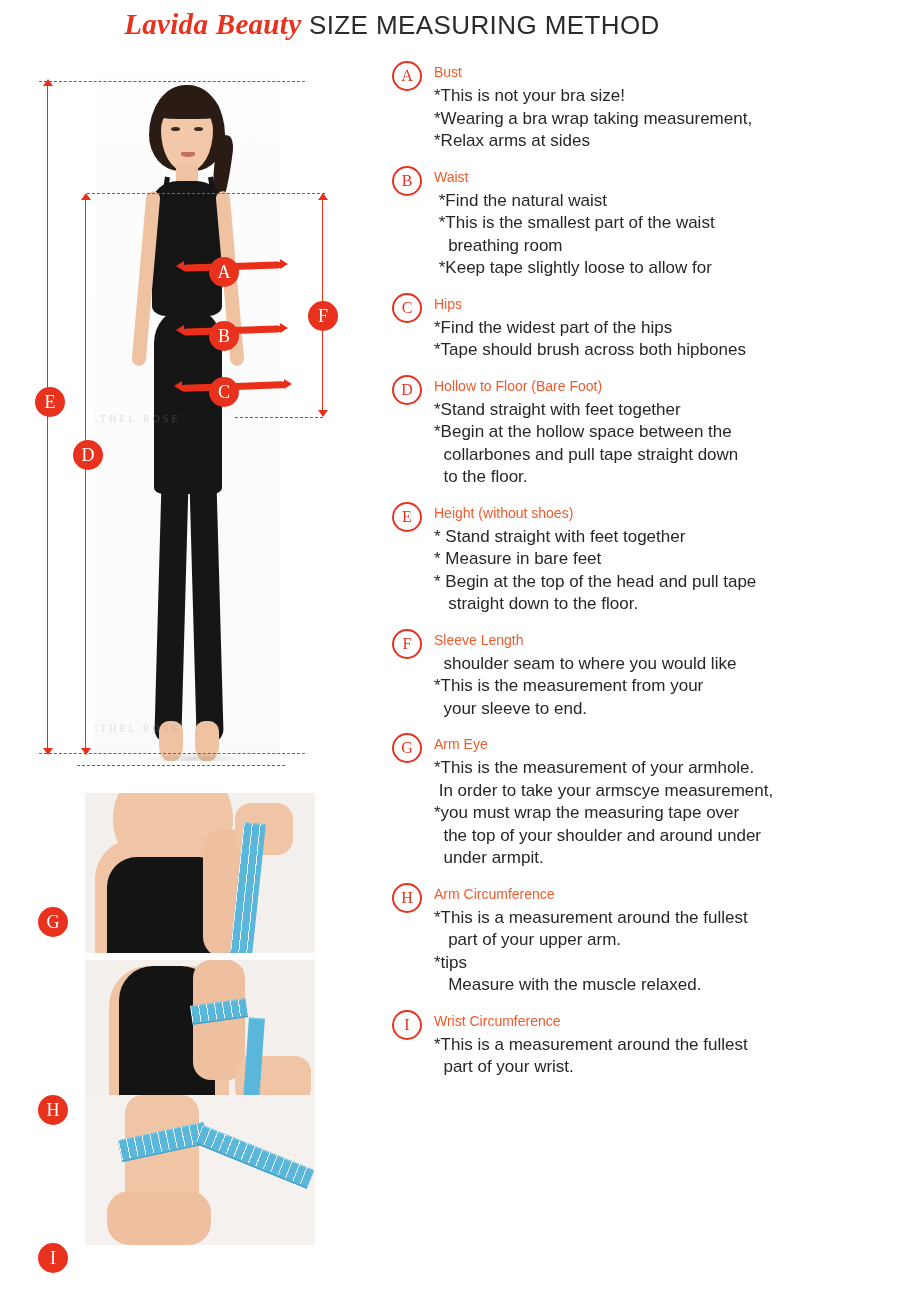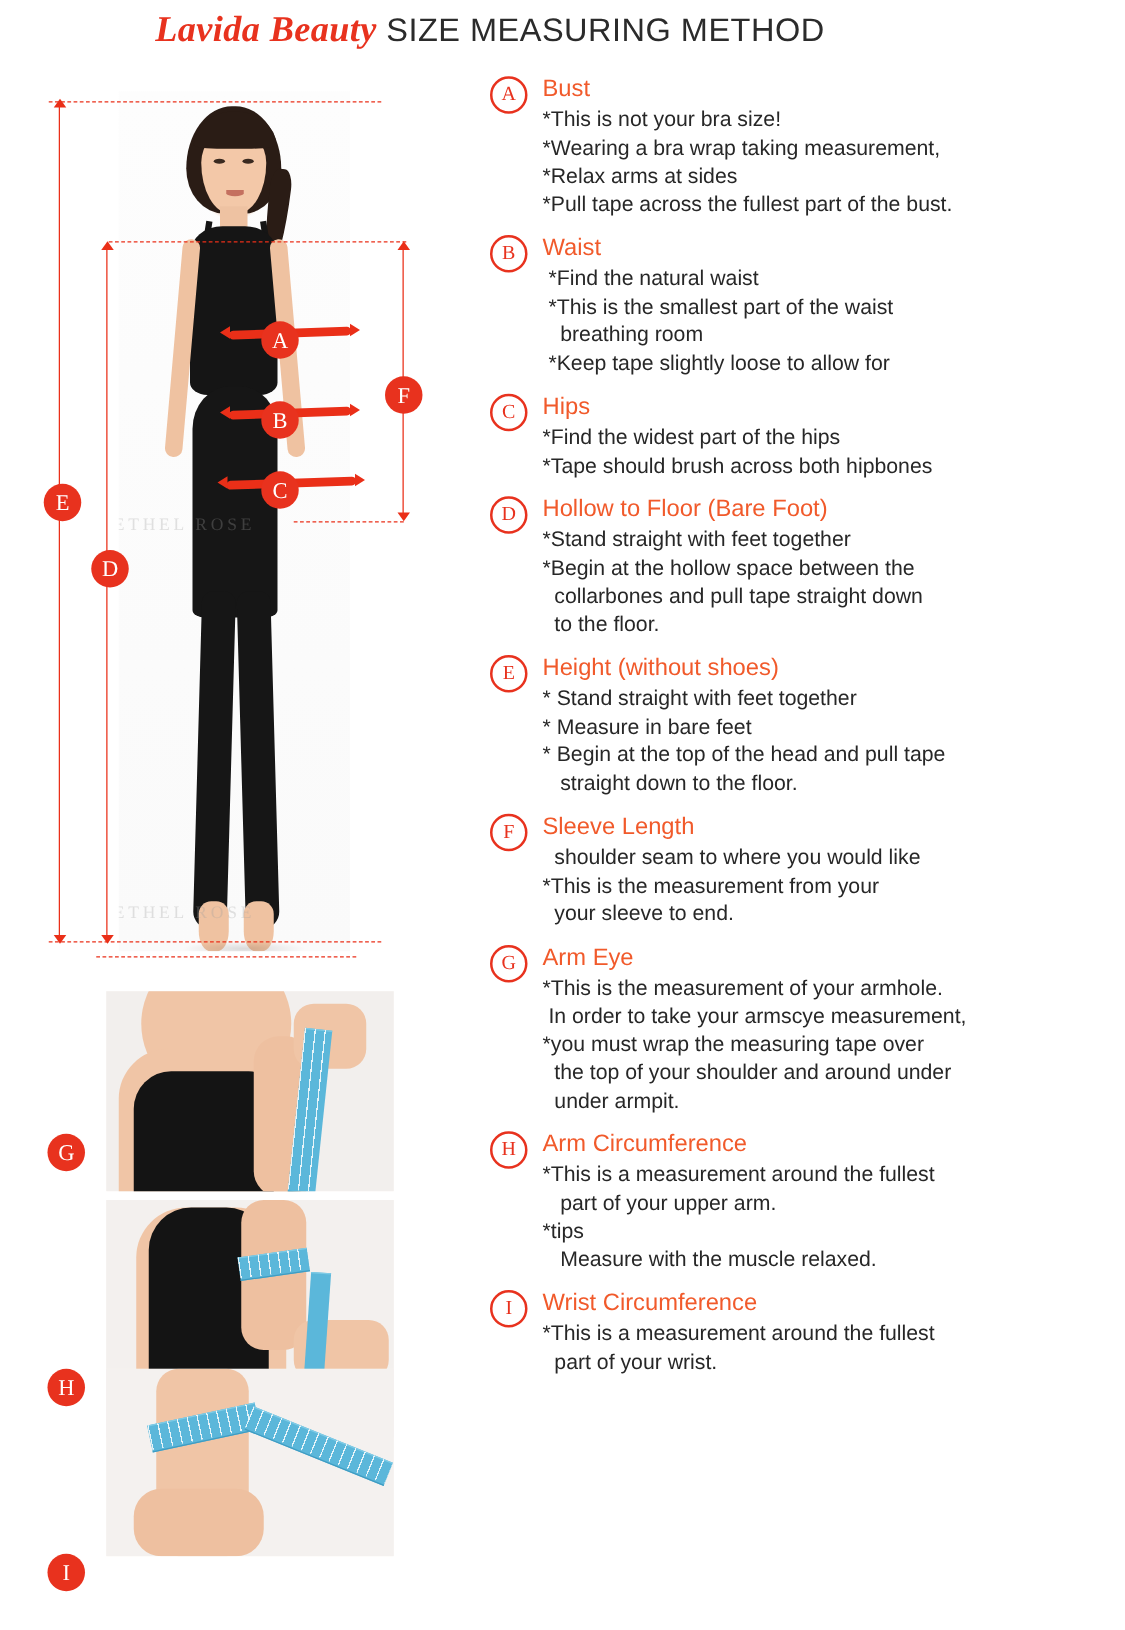--- a/index.html
+++ b/index.html
@@ -174,21 +174,21 @@
   .m-shadow {
     position: absolute;
     left: 50px; top: 680px;
     width: 100px; height: 12px;
     background: radial-gradient(ellipse at center, rgba(0,0,0,0.13) 0%, rgba(0,0,0,0) 70%);
   }
   .m-watermark {
     position: absolute;
     color: rgba(160,160,160,0.30);
     font-family: "Liberation Serif", serif;
-    font-size: 14px;
+    font-size: 10px;
     letter-spacing: 3px;
     text-align: center;
   }
 
   
   .r-line { position: absolute; background: #ea2f18; }
   .v-line { width: 1.4px; }
   .dash-h {
     position: absolute;
     height: 0;
@@ -293,21 +293,21 @@
     background: #fff;
     font-family: "Liberation Serif", serif;
     font-size: 16px;
     display: flex;
     align-items: center;
     justify-content: center;
     line-height: 1;
   }
   .entry .ehead {
     color: #f15a2b;
-    font-size: 19px;
+    font-size: 14px;
     line-height: 24px;
     margin: 2px 0 1px 0;
     font-family: "Liberation Sans", sans-serif;
   }
   .entry .eline {
     color: #272727;
     font-size: 17px;
     line-height: 22.5px;
     white-space: pre;
     font-family: "Liberation Sans", sans-serif;
@@ -428,21 +428,20 @@
 </div>
 
 <div class="right-col">
 
   <div class="entry">
     <div class="ebadge">A</div>
     <div class="ehead">Bust</div>
     <div class="eline">*This is not your bra size!</div>
     <div class="eline">*Wearing a bra wrap taking measurement,</div>
     <div class="eline">*Relax arms at sides</div>
-    <div class="eline">*Pull tape across the fullest part of the bust.</div>
   </div>
 
   <div class="entry">
     <div class="ebadge">B</div>
     <div class="ehead">Waist</div>
     <div class="eline"> *Find the natural waist</div>
     <div class="eline"> *This is the smallest part of the waist</div>
     <div class="eline">   breathing room</div>
     <div class="eline"> *Keep tape slightly loose to allow for</div>
   </div>

